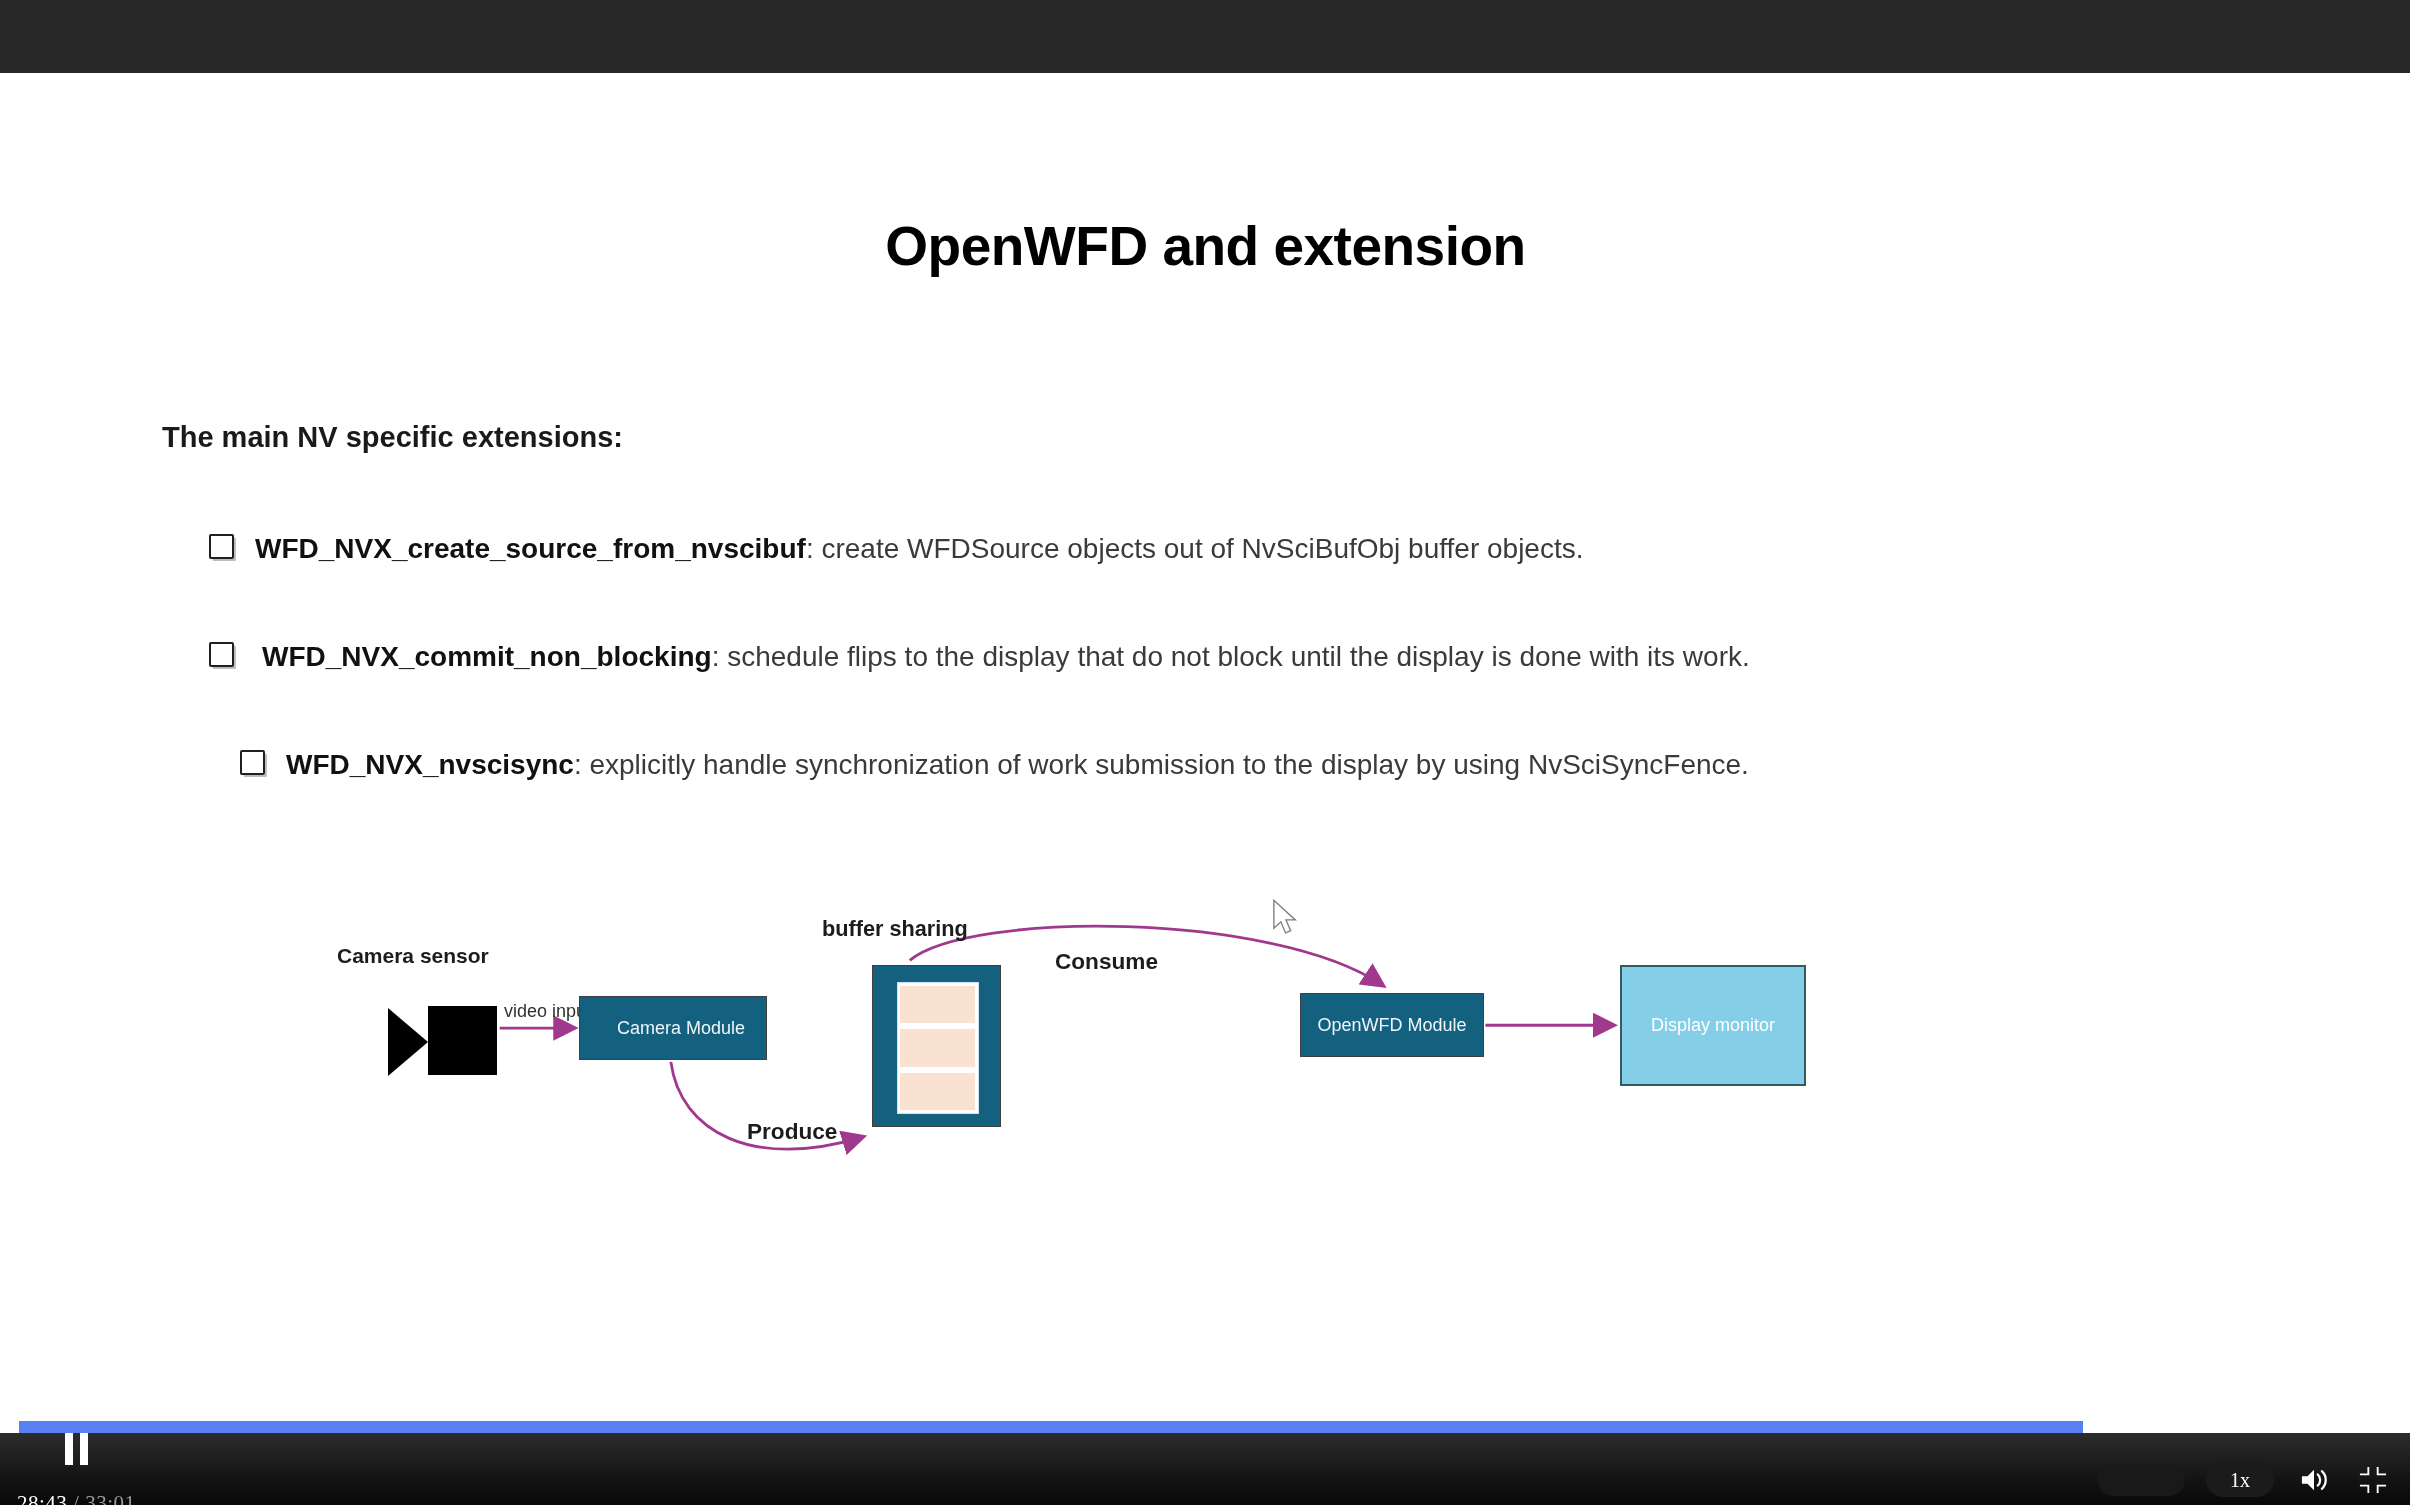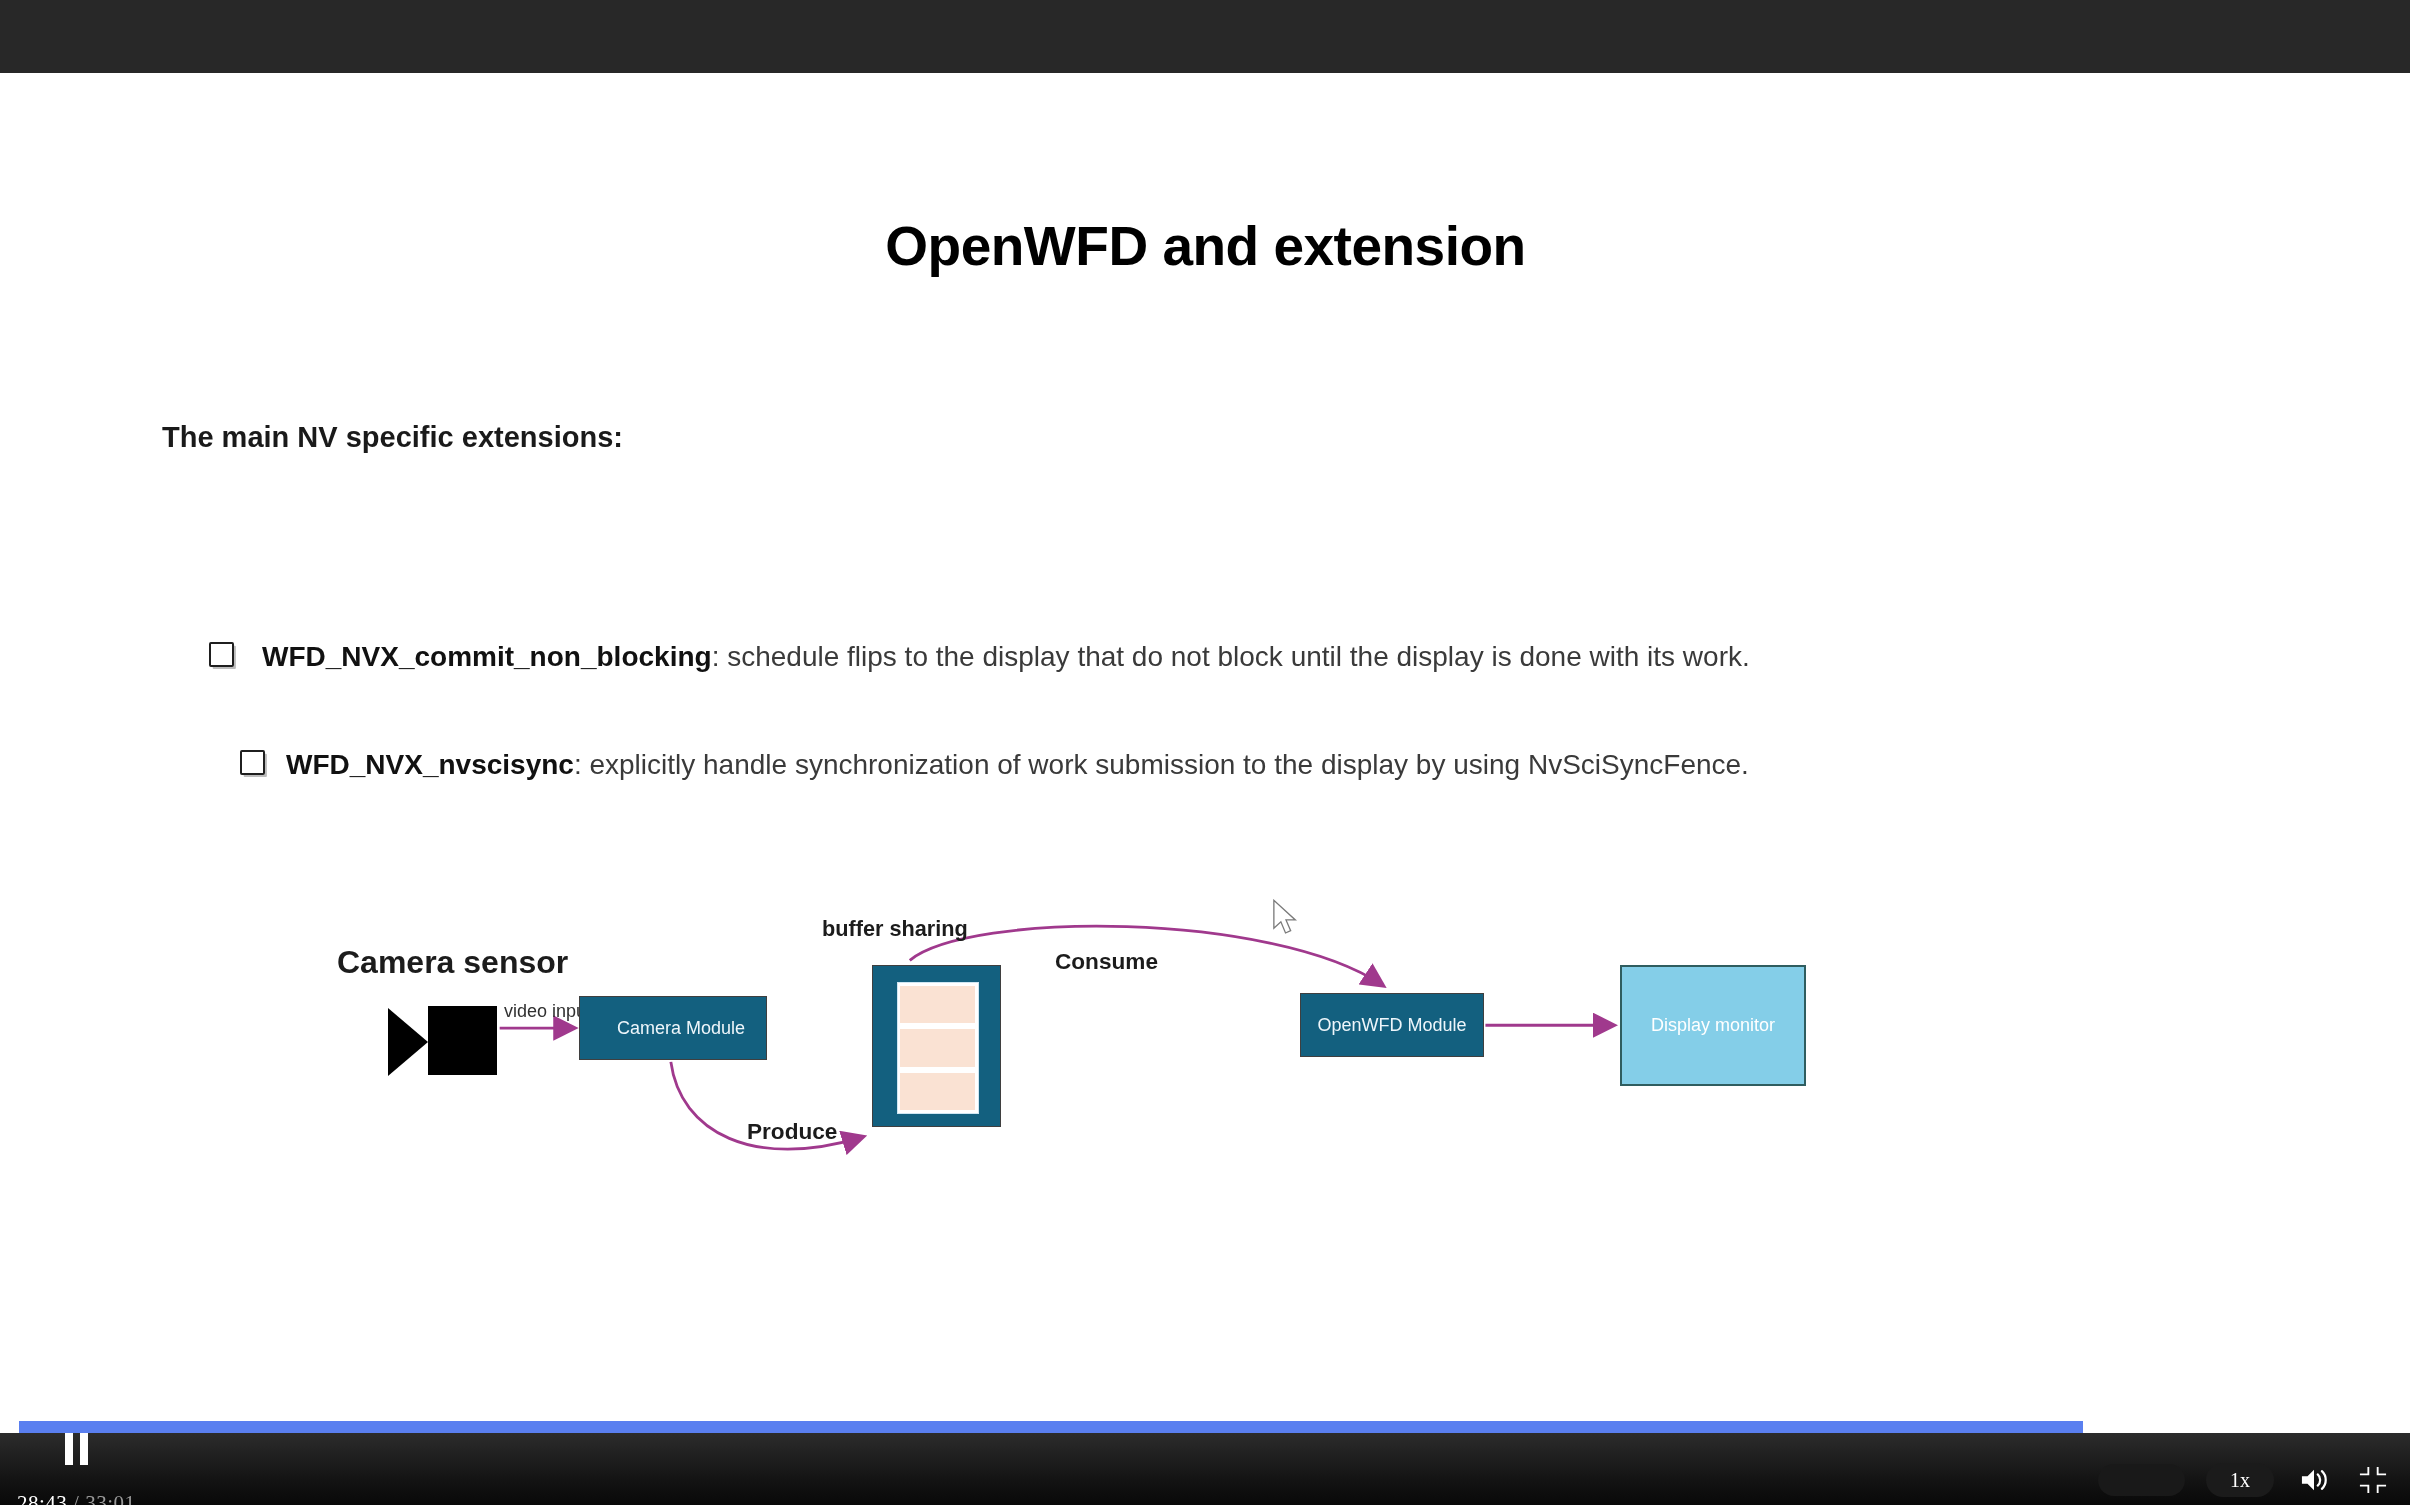--- a/index.html
+++ b/index.html
@@ -86,21 +86,21 @@
     left: 311px; top: 829px;
     width: 1412px; height: 301px;
   }
 
   .lbl {
     position: absolute;
     font-weight: bold;
     color: #1c1c1c;
     white-space: nowrap;
   }
-  .lbl-camera-sensor { left: 26px;  top: 42px;  font-size: 32px; }
+  .lbl-camera-sensor { left: 26px;  top: 42px;  font-size: 21px; }
   .lbl-buffer-share  { left: 511px; top: 14px;  font-size: 21.7px; }
   .lbl-consume       { left: 744px; top: 47px;  font-size: 22.6px; }
   .lbl-produce       { left: 436px; top: 217px; font-size: 22.6px; }
   .lbl-video-input   { left: 193px; top: 99px; font-size: 18px; font-weight: normal; color: #303030; }
 
   
   .cam-body {
     position: absolute;
     left: 117px; top: 104px;
     width: 69px; height: 69px;
@@ -314,20 +314,23 @@
 <div id="root">
 
   <div class="top-bar"></div>
 
   <div class="slide">
 
     <div class="slide-title">OpenWFD and extension</div>
 
     <div class="intro-line">The main NV specific extensions:</div>
 
+    <div class="bullet bullet-1">
+      <span class="bullet-marker"></span><span class="api-name">WFD_NVX_create_source_from_nvscibuf</span><span class="api-desc">: create WFDSource objects out of NvSciBufObj buffer objects.</span>
+    </div>
 
     <div class="bullet bullet-2">
       <span class="bullet-marker"></span><span class="api-name">WFD_NVX_commit_non_blocking</span><span class="api-desc">: schedule flips to the display that do not block until the display is done with its work.</span>
     </div>
 
     <div class="bullet bullet-3">
       <span class="bullet-marker"></span><span class="api-name">WFD_NVX_nvscisync</span><span class="api-desc">: explicitly handle synchronization of work submission to the display by using NvSciSyncFence.</span>
     </div>
 
     <div class="diagram">

